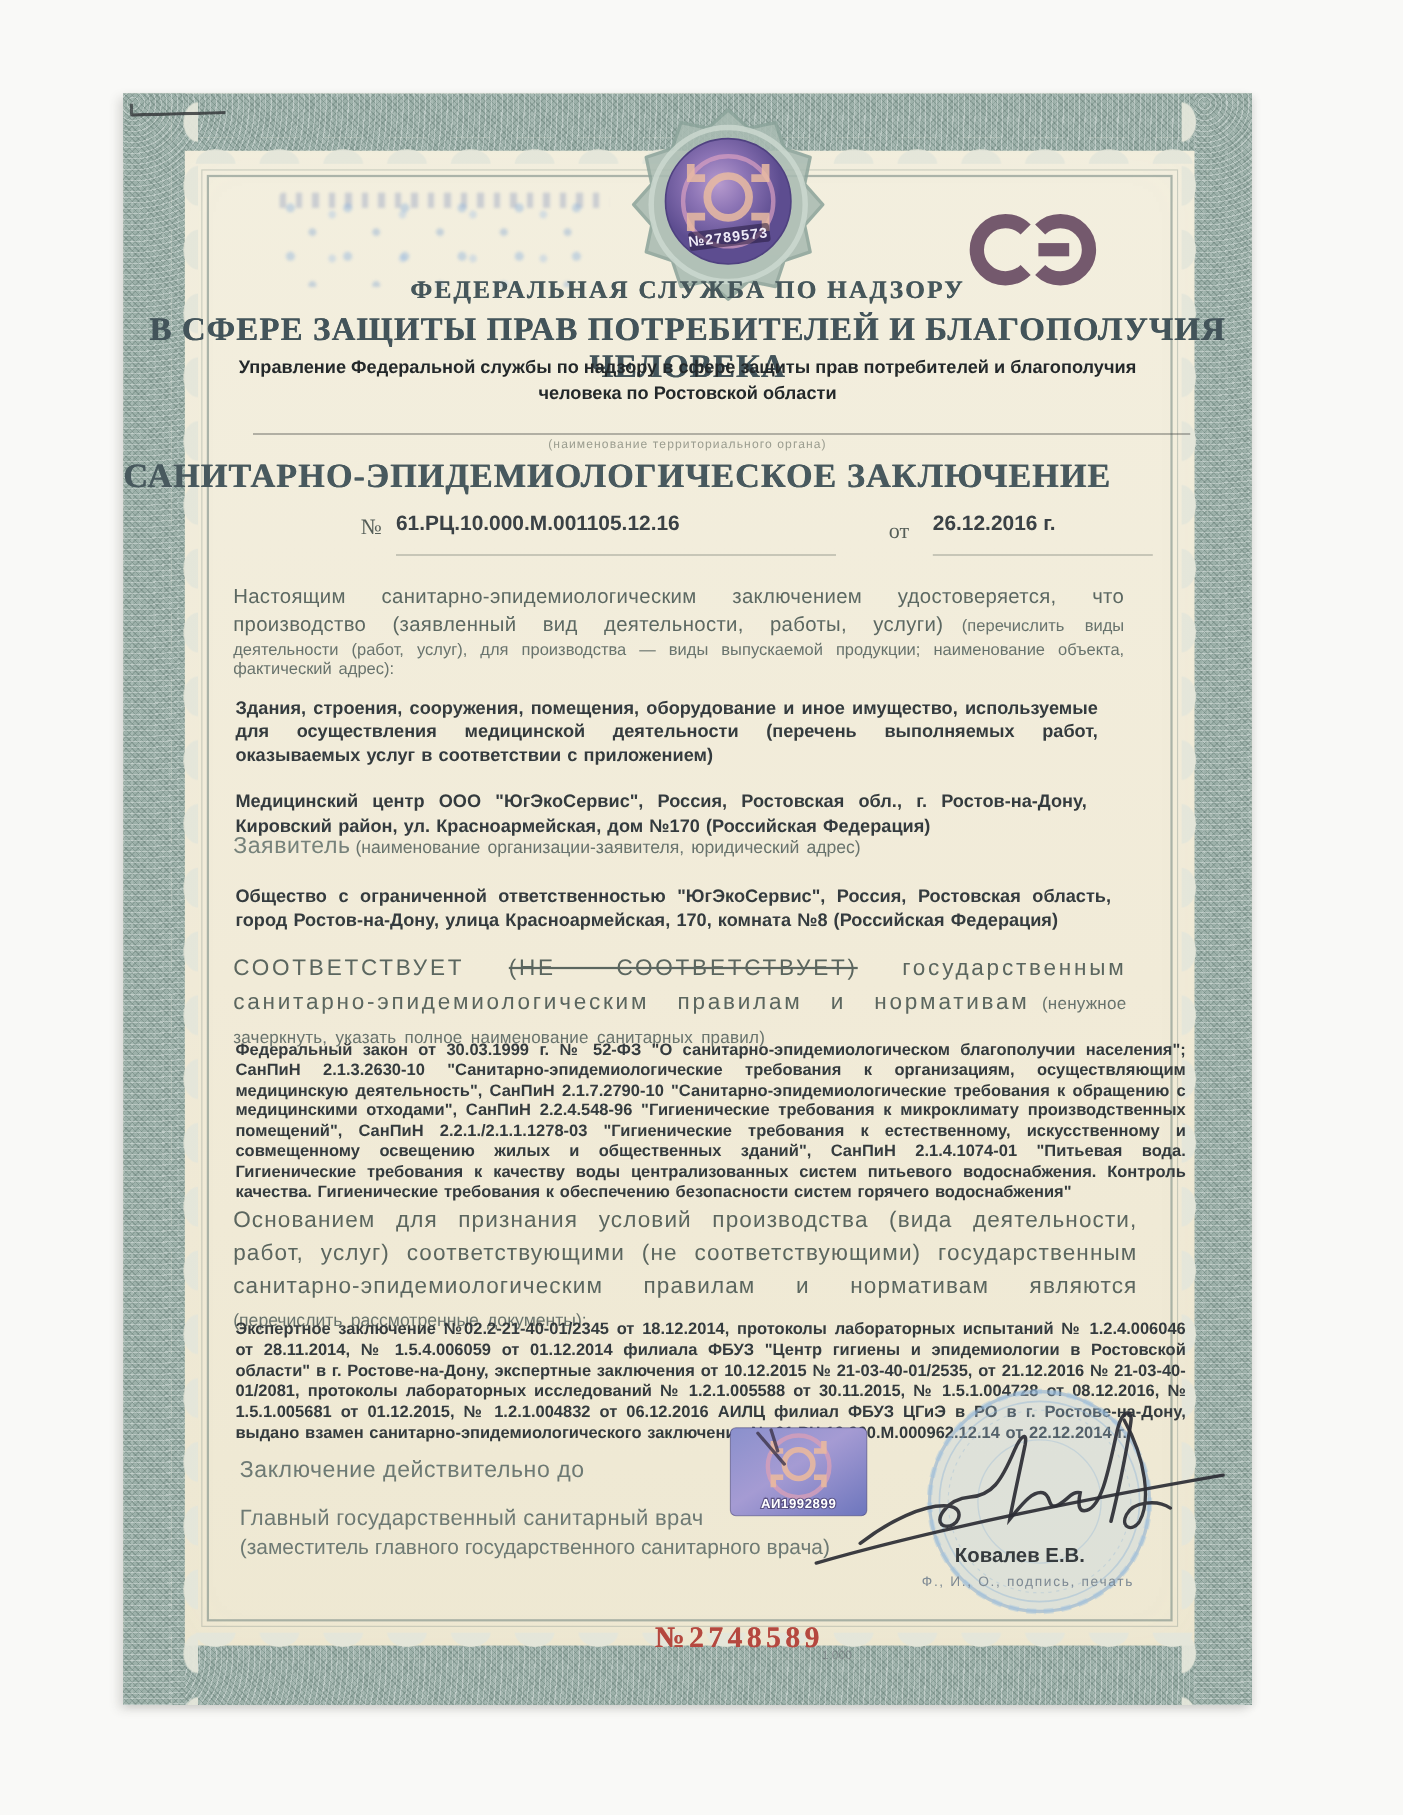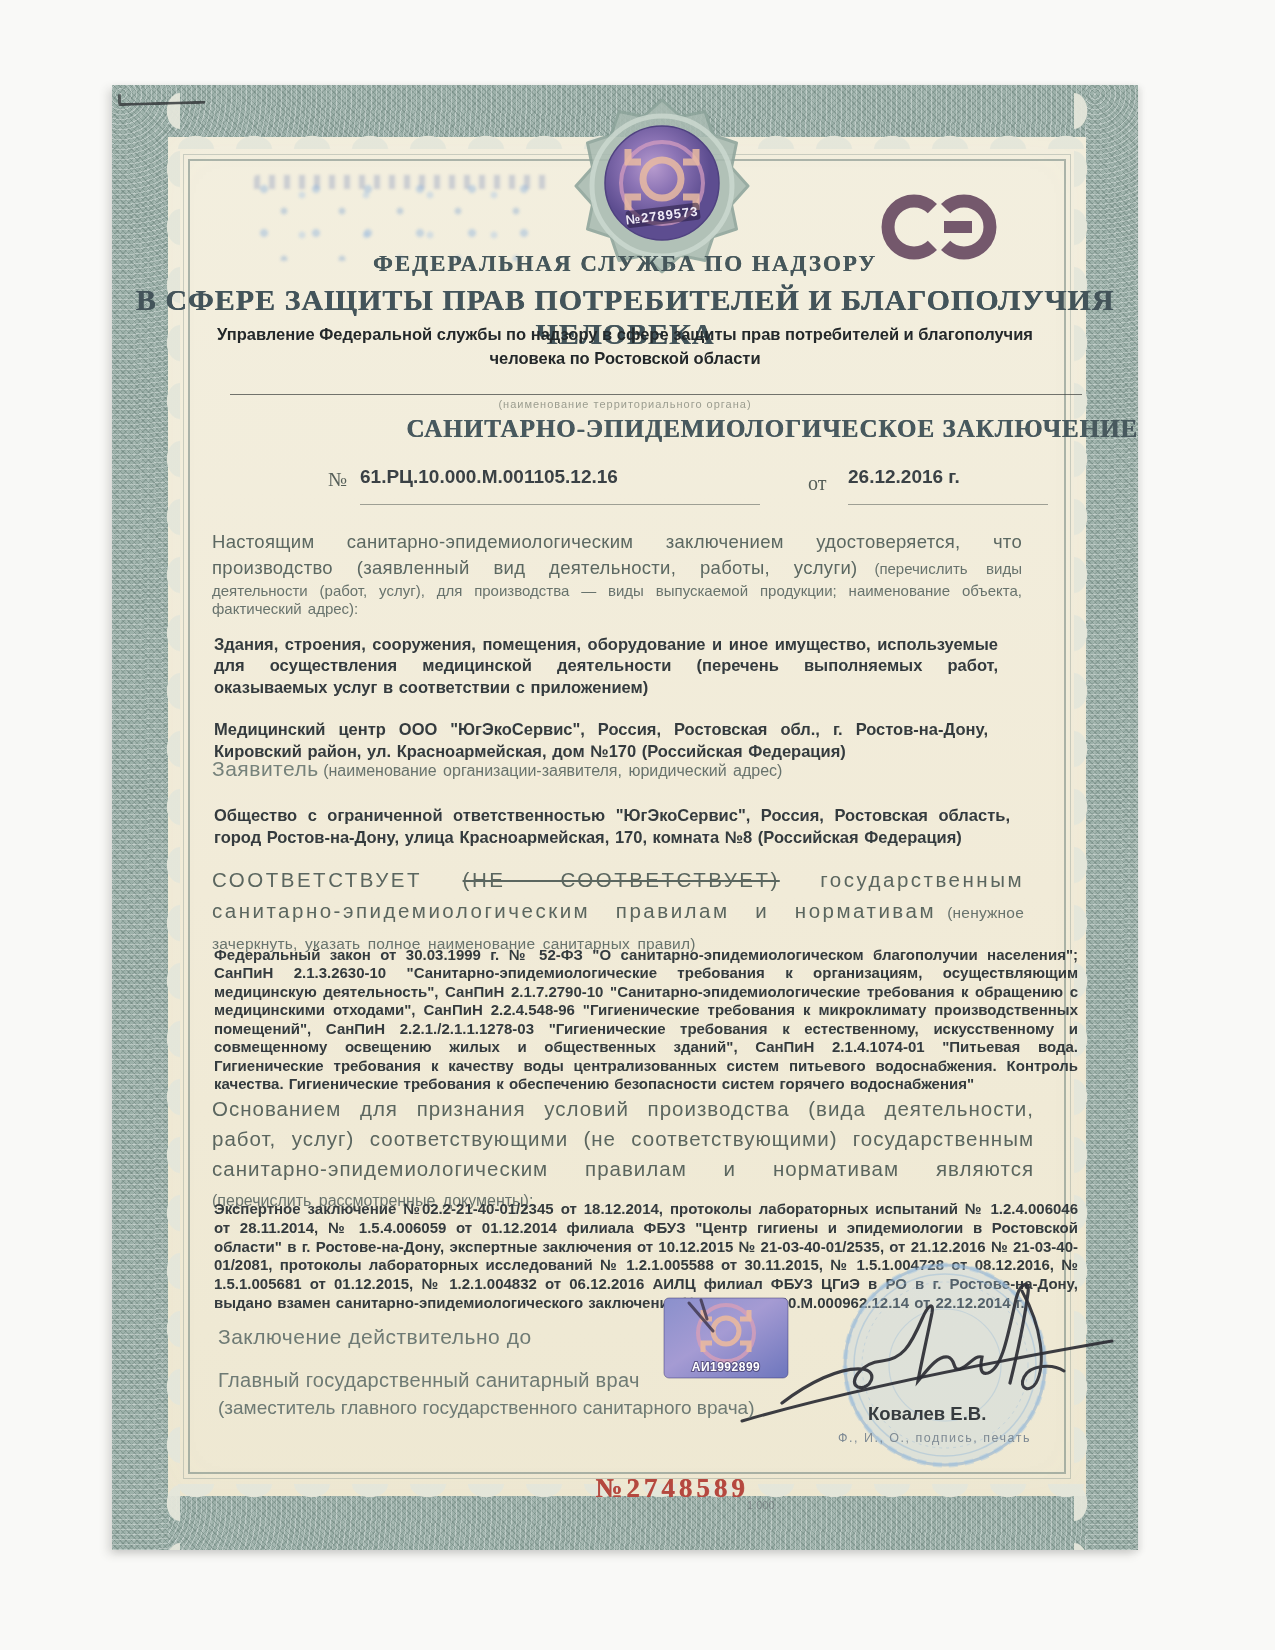--- a/index.html
+++ b/index.html
@@ -75,22 +75,22 @@
   .abs{position:absolute;}
   .serif{font-family:"Liberation Serif", serif;}
   .hdr1{left:0;right:0;top:166px;text-align:center;font-family:"Liberation Serif",serif;
     font-weight:bold;font-size:23px;letter-spacing:2px;color:#46575b;text-shadow:.4px 0 0 #46575b;}
   .hdr2{left:0;right:0;top:198px;text-align:center;font-family:"Liberation Serif",serif;
     font-weight:bold;font-size:30px;letter-spacing:1px;color:#43545a;text-shadow:.4px 0 0 #43545a;}
   .dept{left:72px;right:72px;top:238px;text-align:center;font-size:16.5px;font-weight:bold;
     color:#23282a;line-height:1.45;}
   .rule{left:118px;right:56px;top:309px;height:0;border-top:1.5px solid rgba(70,72,70,.75);}
   .org-hint{left:0;right:0;top:313px;text-align:center;font-size:11px;color:rgba(125,130,118,.75);letter-spacing:1px;}
-  .title{left:0;right:0;top:330px;text-align:right;font-family:"Liberation Serif",serif;
-    font-weight:bold;font-size:25px;letter-spacing:1px;color:#48595e;text-shadow:.5px 0 0 #48595e;}
+  .title{left:0;right:0;top:330px;text-align:left;font-family:"Liberation Serif",serif;
+    font-weight:bold;font-size:31px;letter-spacing:1px;color:#48595e;text-shadow:.5px 0 0 #48595e;}
   .numrow{left:170px;right:120px;top:381px;height:30px;font-size:19px;color:#3a4145;}
   .numrow .lbl{position:absolute;font-family:"Liberation Serif",serif;font-size:20px;color:#555e58;}
   .numrow .lbl.no{left:46px;top:2px;}
   .numrow .lbl.ot{left:526px;top:6px;}
   .numrow .val{position:absolute;top:0;font-weight:bold;
     border-bottom:1px solid rgba(90,95,90,.55);padding-bottom:16px;}
   .numrow .val.number{left:78px;width:400px;}
   .numrow .val.date{left:566px;width:200px;}
   .para{text-align:justify;}
   .lead{font-size:18.5px;line-height:1.42;color:#5c6862;letter-spacing:.3px;word-spacing:6px;}

